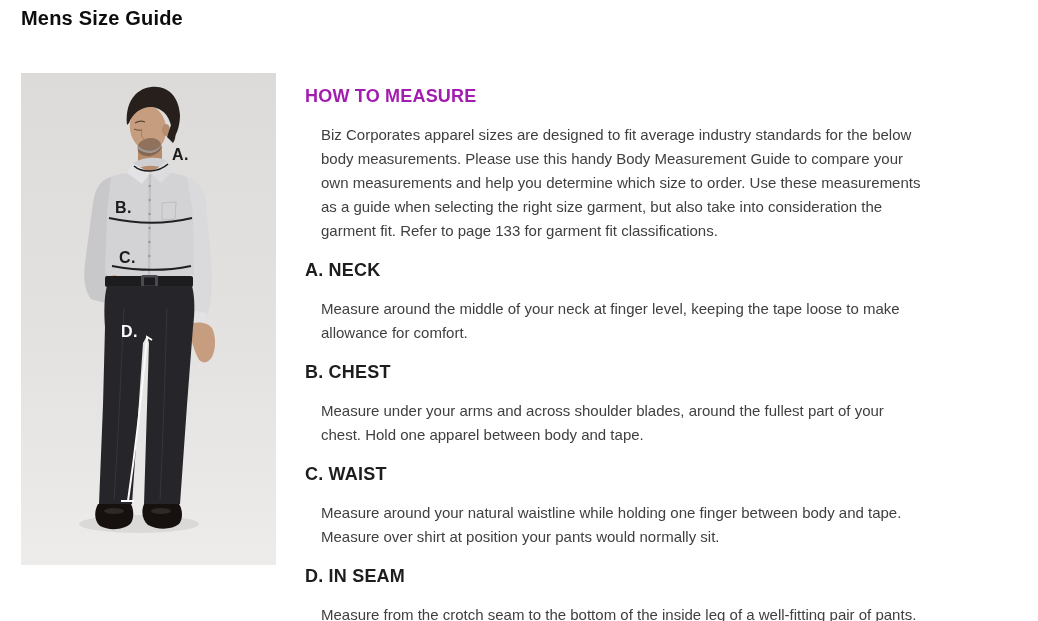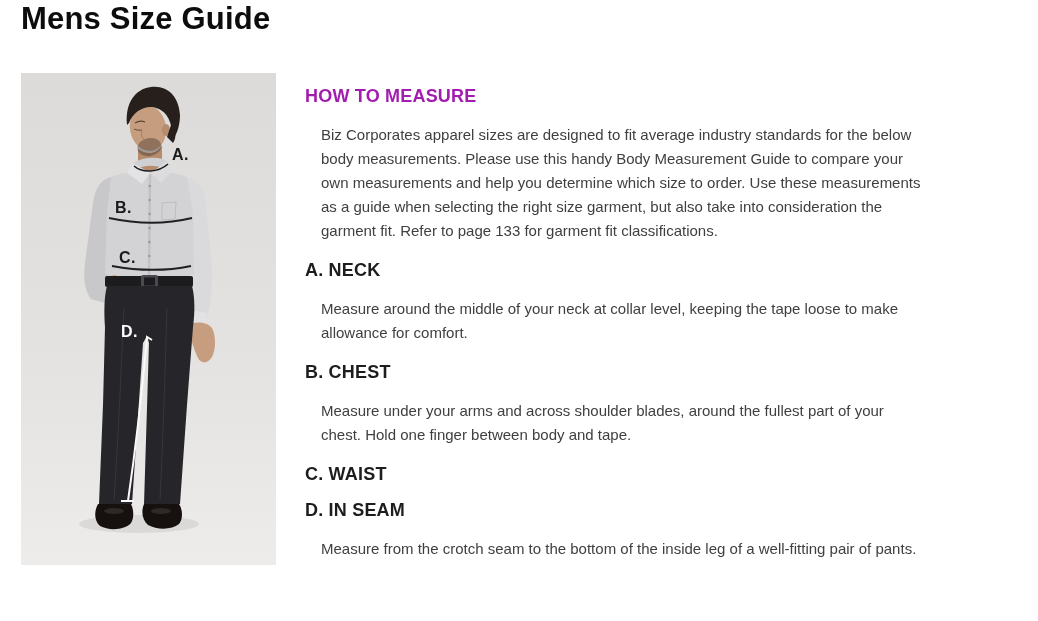--- a/index.html
+++ b/index.html
@@ -1,22 +1,22 @@
 <!DOCTYPE html>
 <html><head>
 <meta charset="utf-8">
 <style>
   * { margin: 0; padding: 0; box-sizing: border-box; }
   html, body { width: 1038px; height: 621px; background: #ffffff; overflow: hidden; }
   body { font-family: "Liberation Sans", sans-serif; position: relative; }
 
   .page-title {
     position: absolute;
-    left: 21px; top: 1px;
-    font-size: 31px;
+    left: 21px; top: 7px;
+    font-size: 20px;
     font-weight: 600;
     color: #0d0d0d;
     letter-spacing: 0.2px;
   }
 
   .photo {
     position: absolute;
     left: 21px; top: 73px;
     width: 255px; height: 492px;
     background: linear-gradient(180deg, #dcdbd9 0%, #e3e2e0 55%, #edecea 100%);
@@ -141,29 +141,30 @@
   <span class="measure-label dark lbl-c">C.</span>
   <span class="measure-label light lbl-d">D.</span>
 </div>
 
 <div class="content">
   <h2>HOW TO MEASURE</h2>
   <p>Biz Corporates apparel sizes are designed to fit average industry standards for the below body measurements. Please use this handy Body Measurement Guide to compare your own measurements and help you determine which size to order. Use these measurements as a guide when selecting the right size garment, but also take into consideration the garment fit. Refer to page 133 for garment fit classifications.</p>
 
   <section>
     <h3>A. NECK</h3>
-    <p>Measure around the middle of your neck at collar level, keeping the tape loose to make allowance for comfort.</p>
+    <p>Measure around the middle of your neck at finger level, keeping the tape loose to make allowance for comfort.</p>
   </section>
 
   <section>
     <h3>B. CHEST</h3>
-    <p>Measure under your arms and across shoulder blades, around the fullest part of your chest. Hold one finger between body and tape.</p>
+    <p>Measure under your arms and across shoulder blades, around the fullest part of your chest. Hold one apparel between body and tape.</p>
   </section>
 
   <section>
     <h3>C. WAIST</h3>
+    <p>Measure around your natural waistline while holding one finger between body and tape. Measure over shirt at position your pants would normally sit.</p>
   </section>
 
   <section>
     <h3>D. IN SEAM</h3>
     <p>Measure from the crotch seam to the bottom of the inside leg of a well-fitting pair of pants.</p>
   </section>
 </div>
 
 </body></html>

